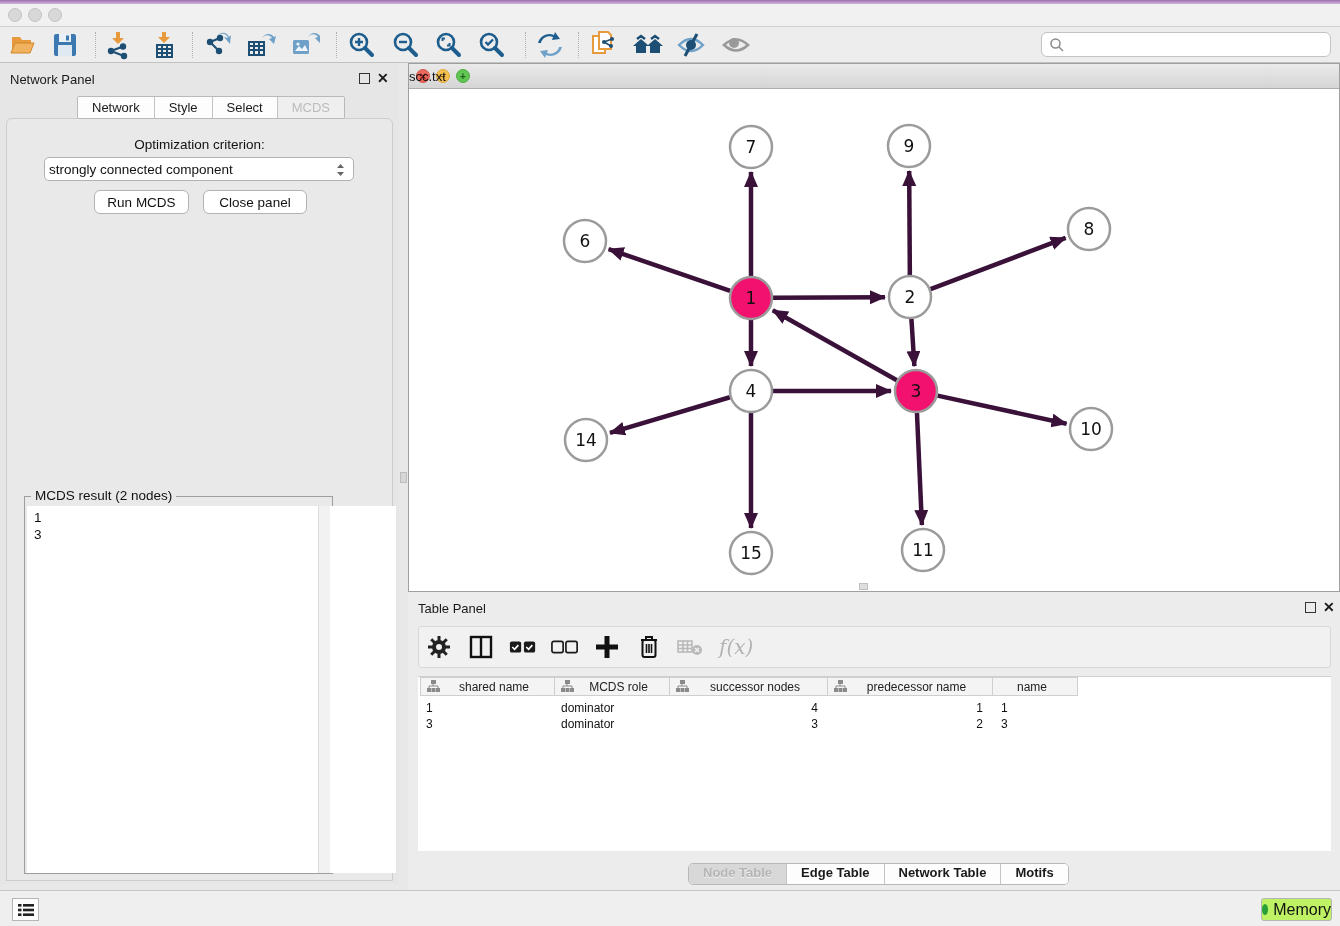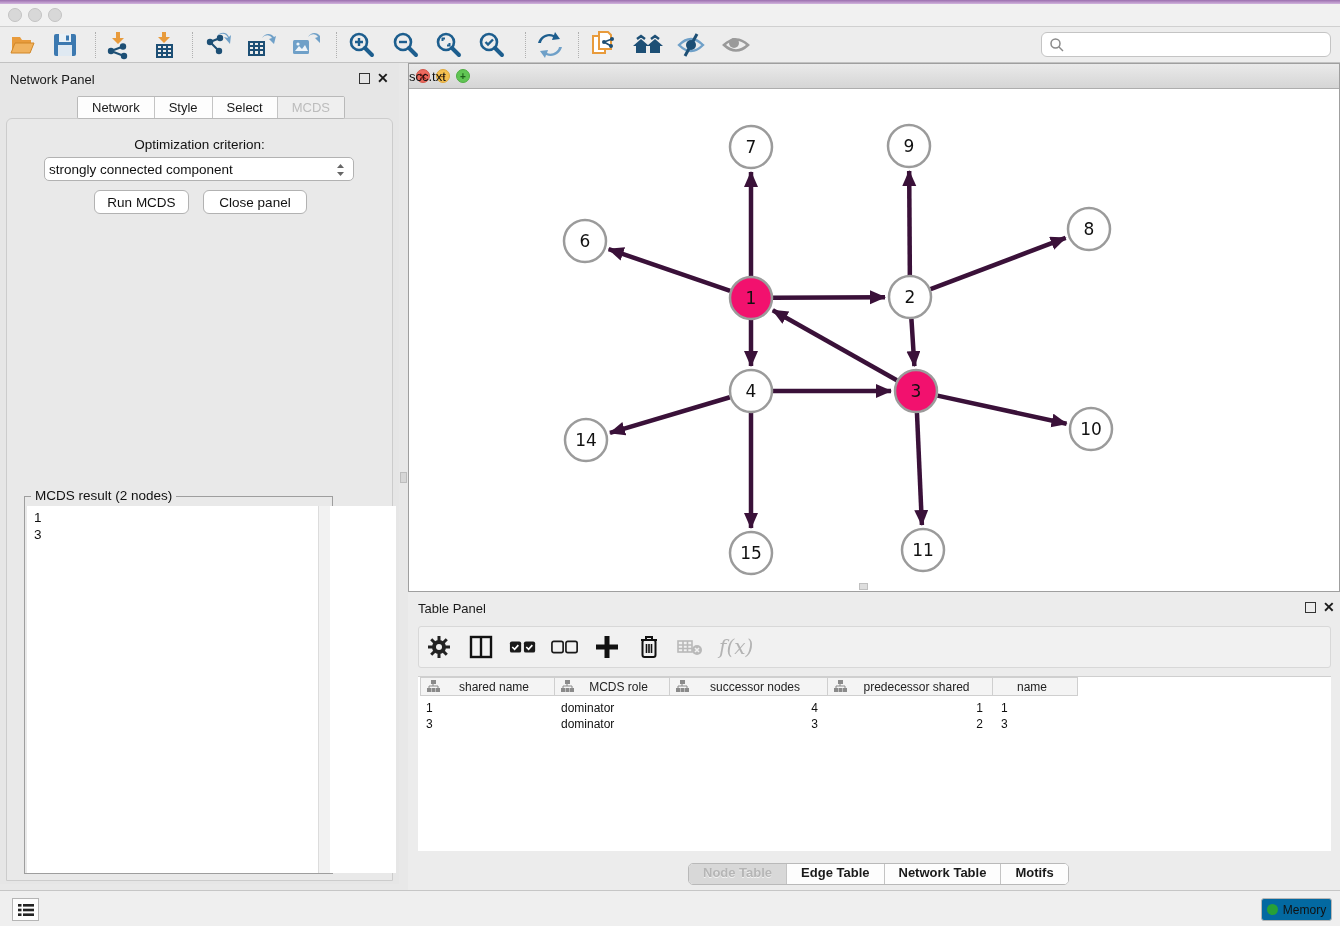--- a/index.html
+++ b/index.html
@@ -66,21 +66,21 @@
   .td { position:absolute; height:16px; font-size:12px; color:#111; }
   .tr-num { text-align:right; }
   #tp-tabs { position:absolute; left:280px; top:271px; height:22px; display:flex; border:1px solid #b9b9b9; border-radius:5px; overflow:hidden; background:#fff; }
   .tp-tab { padding:1px 14px 0; font-size:13px; color:#1a1a1a; border-right:1px solid #c4c4c4; background:#fdfdfd; font-weight:bold; }
   .tp-tab:last-child { border-right:none; }
   .tp-tab.sel { color:#b5b5b5; background:#d8d8d8; text-shadow:0 1px 0 #f2f2f2; }
 
   
   #status-bar { left:0; top:890px; width:1340px; height:36px; background:#efefef; border-top:1px solid #c6c6c6; }
   #list-btn { position:absolute; left:12px; top:7px; width:27px; height:23px; background:#fdfdfd; border:1px solid #b5b5b5; display:flex; align-items:center; justify-content:center; }
-  #memory-btn { position:absolute; right:8px; top:7px; width:71px; height:23px; background:#0369a1; border:1px solid #b5b5b5; border-radius:3px; display:flex; align-items:center; justify-content:center; gap:5px; font-size:12px; color:#111; }
+  #memory-btn { position:absolute; right:8px; top:7px; width:71px; height:23px; background:#bef264; border:1px solid #b5b5b5; border-radius:3px; display:flex; align-items:center; justify-content:center; gap:5px; font-size:16px; color:#111; }
   #memory-dot { width:11px; height:11px; border-radius:50%; background:#27a037; }
 </style>
 </head>
 <body>
 
 <div id="top-strip" class="abs"></div>
 <div id="titlebar" class="abs">
   <div id="tl-group">
     <span class="tl-dot"></span>
     <span class="tl-dot"></span>
@@ -422,21 +422,21 @@
       <div class="th" style="left:410px; width:165px;">
         <svg width="13" height="15" viewBox="0 0 13 15" style="margin-left:6px">
             <g fill="#8a8a8a">
               <rect x="4" y="1" width="5" height="4"></rect>
               <rect x="0" y="9" width="4" height="4"></rect>
               <rect x="4.5" y="9" width="4" height="4"></rect>
               <rect x="9" y="9" width="4" height="4"></rect>
               <path d="M6 5v2M2 9V7h9v2" stroke="#8a8a8a" fill="none"></path>
             </g>
           </svg>
-        <span class="lbl">predecessor shared</span>
+        <span class="lbl">predecessor name</span>
       </div>
       <div class="th" style="left:575px; width:85px;">
         <span class="lbl">name</span>
       </div>
     </div>
 
     <div class="td" style="left:8px; top:24px; width:120px;">1</div>
     <div class="td" style="left:143px; top:24px; width:105px;">dominator</div>
     <div class="td tr-num" style="left:252px; top:24px; width:148px;">4</div>
     <div class="td tr-num" style="left:410px; top:24px; width:155px;">1</div>

